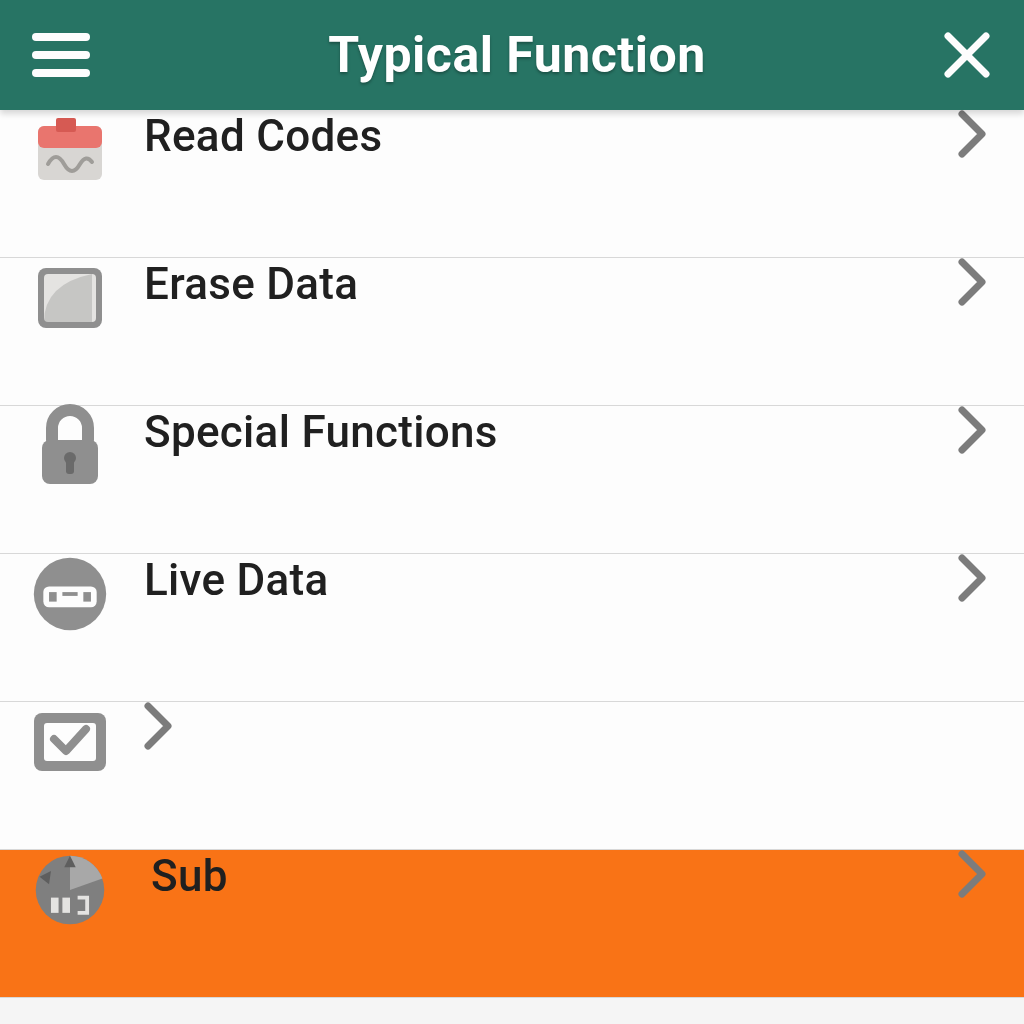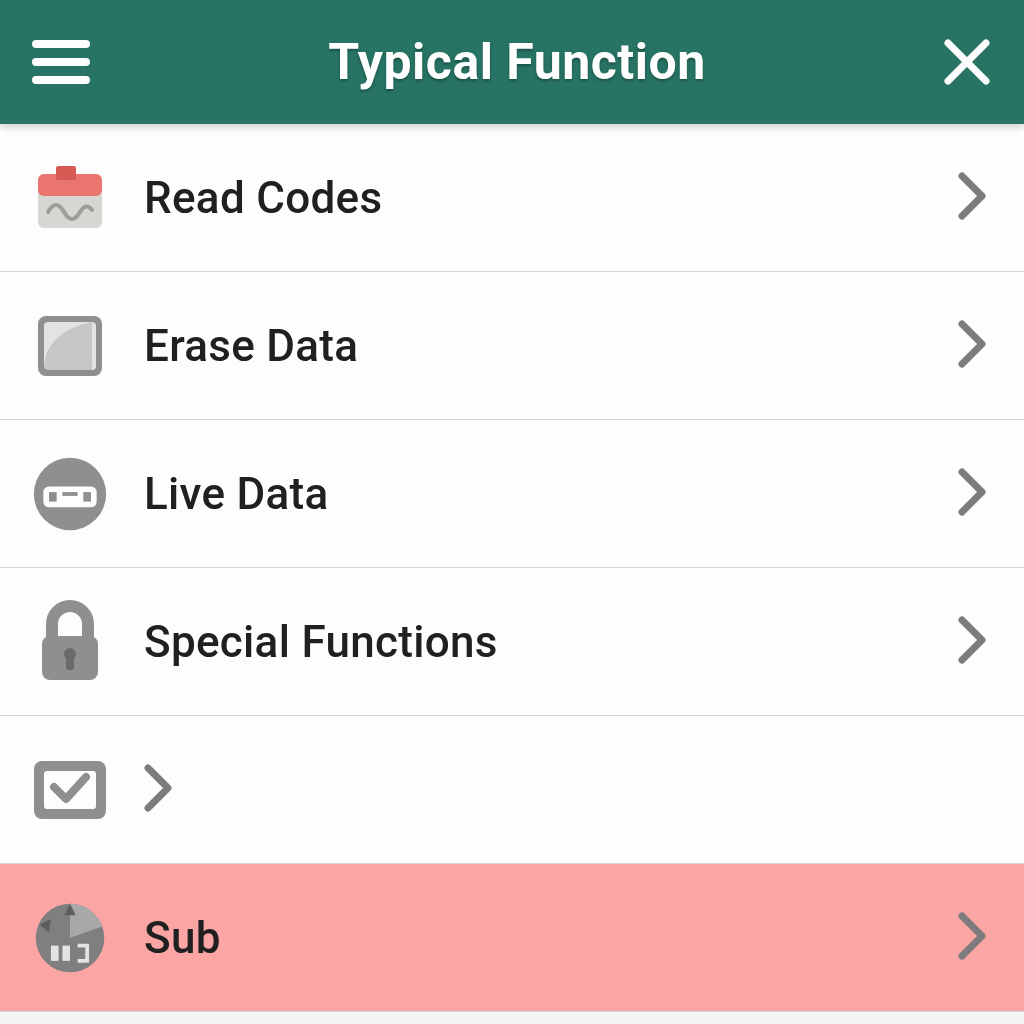--- a/index.html
+++ b/index.html
@@ -1,20 +1,20 @@
 <!DOCTYPE html>
 <html><head>
 <meta charset="utf-8">
 <style>
   * { margin: 0; padding: 0; box-sizing: border-box; }
   html, body { width: 1024px; height: 1024px; font-family: "Roboto", "Helvetica Neue", Arial, sans-serif; background: #f5f5f5; overflow: hidden; }
 
   .header {
     width: 100%;
-    height: 124px;
+    height: 110px;
     background: #277464;
     display: flex;
     align-items: center;
     justify-content: space-between;
     padding: 0 34px 0 32px;
     box-shadow: 0 4px 6px rgba(0,0,0,0.15);
     position: relative;
     z-index: 10;
   }
   .header-title {
@@ -27,27 +27,26 @@
     text-shadow: 0 2px 3px rgba(0,0,0,0.3);
   }
   .menu-btn svg, .close-btn svg { display: block; }
   .menu-btn, .close-btn { cursor: pointer; }
 
   .list { width: 100%; background: #fdfdfd; }
   .item {
     width: 100%;
     height: 148px;
     display: flex;
-    align-items: center;
     padding: 0 30px 0 30px;
     background: #fdfdfd;
     border-bottom: 1px solid #d8d8d8;
     cursor: pointer;
   }
-  .item.highlight { background: #fca5a5; }
+  .item.highlight { background: #f97316; gap: 7px; }
   .icon-slot {
     width: 80px;
     height: 80px;
     margin-right: 34px;
     display: flex;
     align-items: center;
     justify-content: center;
     flex-shrink: 0;
   }
   .item-label {
@@ -113,46 +112,46 @@
     <div class="item-label">Erase Data</div>
     <div class="chevron">
       <svg width="30" height="48" viewBox="0 0 30 48">
           <polyline points="4,4 24,24 4,44" fill="none" stroke="#7c7c7c" stroke-width="7" stroke-linecap="round" stroke-linejoin="round"></polyline>
         </svg>
     </div>
   </div>
 
   <div class="item">
     <div class="icon-slot">
+      <svg width="76" height="84" viewBox="0 0 76 84">
+        <path d="M20 36 V24 a18 18 0 0 1 36 0 V36" fill="none" stroke="#8f8f8f" stroke-width="12" stroke-linecap="round"></path>
+        <rect x="10" y="36" width="56" height="44" rx="8" fill="#8f8f8f"></rect>
+        <circle cx="38" cy="54" r="6" fill="#6a6a6a"></circle>
+        <rect x="34" y="56" width="8" height="14" rx="3" fill="#6a6a6a"></rect>
+      </svg>
+    </div>
+    <div class="item-label">Special Functions</div>
+    <div class="chevron">
+      <svg width="30" height="48" viewBox="0 0 30 48">
+          <polyline points="4,4 24,24 4,44" fill="none" stroke="#7c7c7c" stroke-width="7" stroke-linecap="round" stroke-linejoin="round"></polyline>
+        </svg>
+    </div>
+  </div>
+
+  <div class="item">
+    <div class="icon-slot">
       <svg width="84" height="84" viewBox="0 0 84 84">
         <circle cx="42" cy="42" r="38" fill="#8f8f8f"></circle>
         <rect x="14" y="34" width="56" height="22" rx="6" fill="#fdfdfd"></rect>
         <rect x="20" y="40" width="8" height="10" fill="#8f8f8f"></rect>
         <rect x="56" y="40" width="8" height="10" fill="#8f8f8f"></rect>
         <rect x="34" y="40" width="16" height="4" fill="#8f8f8f"></rect>
       </svg>
     </div>
     <div class="item-label">Live Data</div>
-    <div class="chevron">
-      <svg width="30" height="48" viewBox="0 0 30 48">
-          <polyline points="4,4 24,24 4,44" fill="none" stroke="#7c7c7c" stroke-width="7" stroke-linecap="round" stroke-linejoin="round"></polyline>
-        </svg>
-    </div>
-  </div>
-
-  <div class="item">
-    <div class="icon-slot">
-      <svg width="76" height="84" viewBox="0 0 76 84">
-        <path d="M20 36 V24 a18 18 0 0 1 36 0 V36" fill="none" stroke="#8f8f8f" stroke-width="12" stroke-linecap="round"></path>
-        <rect x="10" y="36" width="56" height="44" rx="8" fill="#8f8f8f"></rect>
-        <circle cx="38" cy="54" r="6" fill="#6a6a6a"></circle>
-        <rect x="34" y="56" width="8" height="14" rx="3" fill="#6a6a6a"></rect>
-      </svg>
-    </div>
-    <div class="item-label">Special Functions</div>
     <div class="chevron">
       <svg width="30" height="48" viewBox="0 0 30 48">
           <polyline points="4,4 24,24 4,44" fill="none" stroke="#7c7c7c" stroke-width="7" stroke-linecap="round" stroke-linejoin="round"></polyline>
         </svg>
     </div>
   </div>
 
   <div class="item">
     <div class="icon-slot">
       <svg width="80" height="66" viewBox="0 0 80 66">

